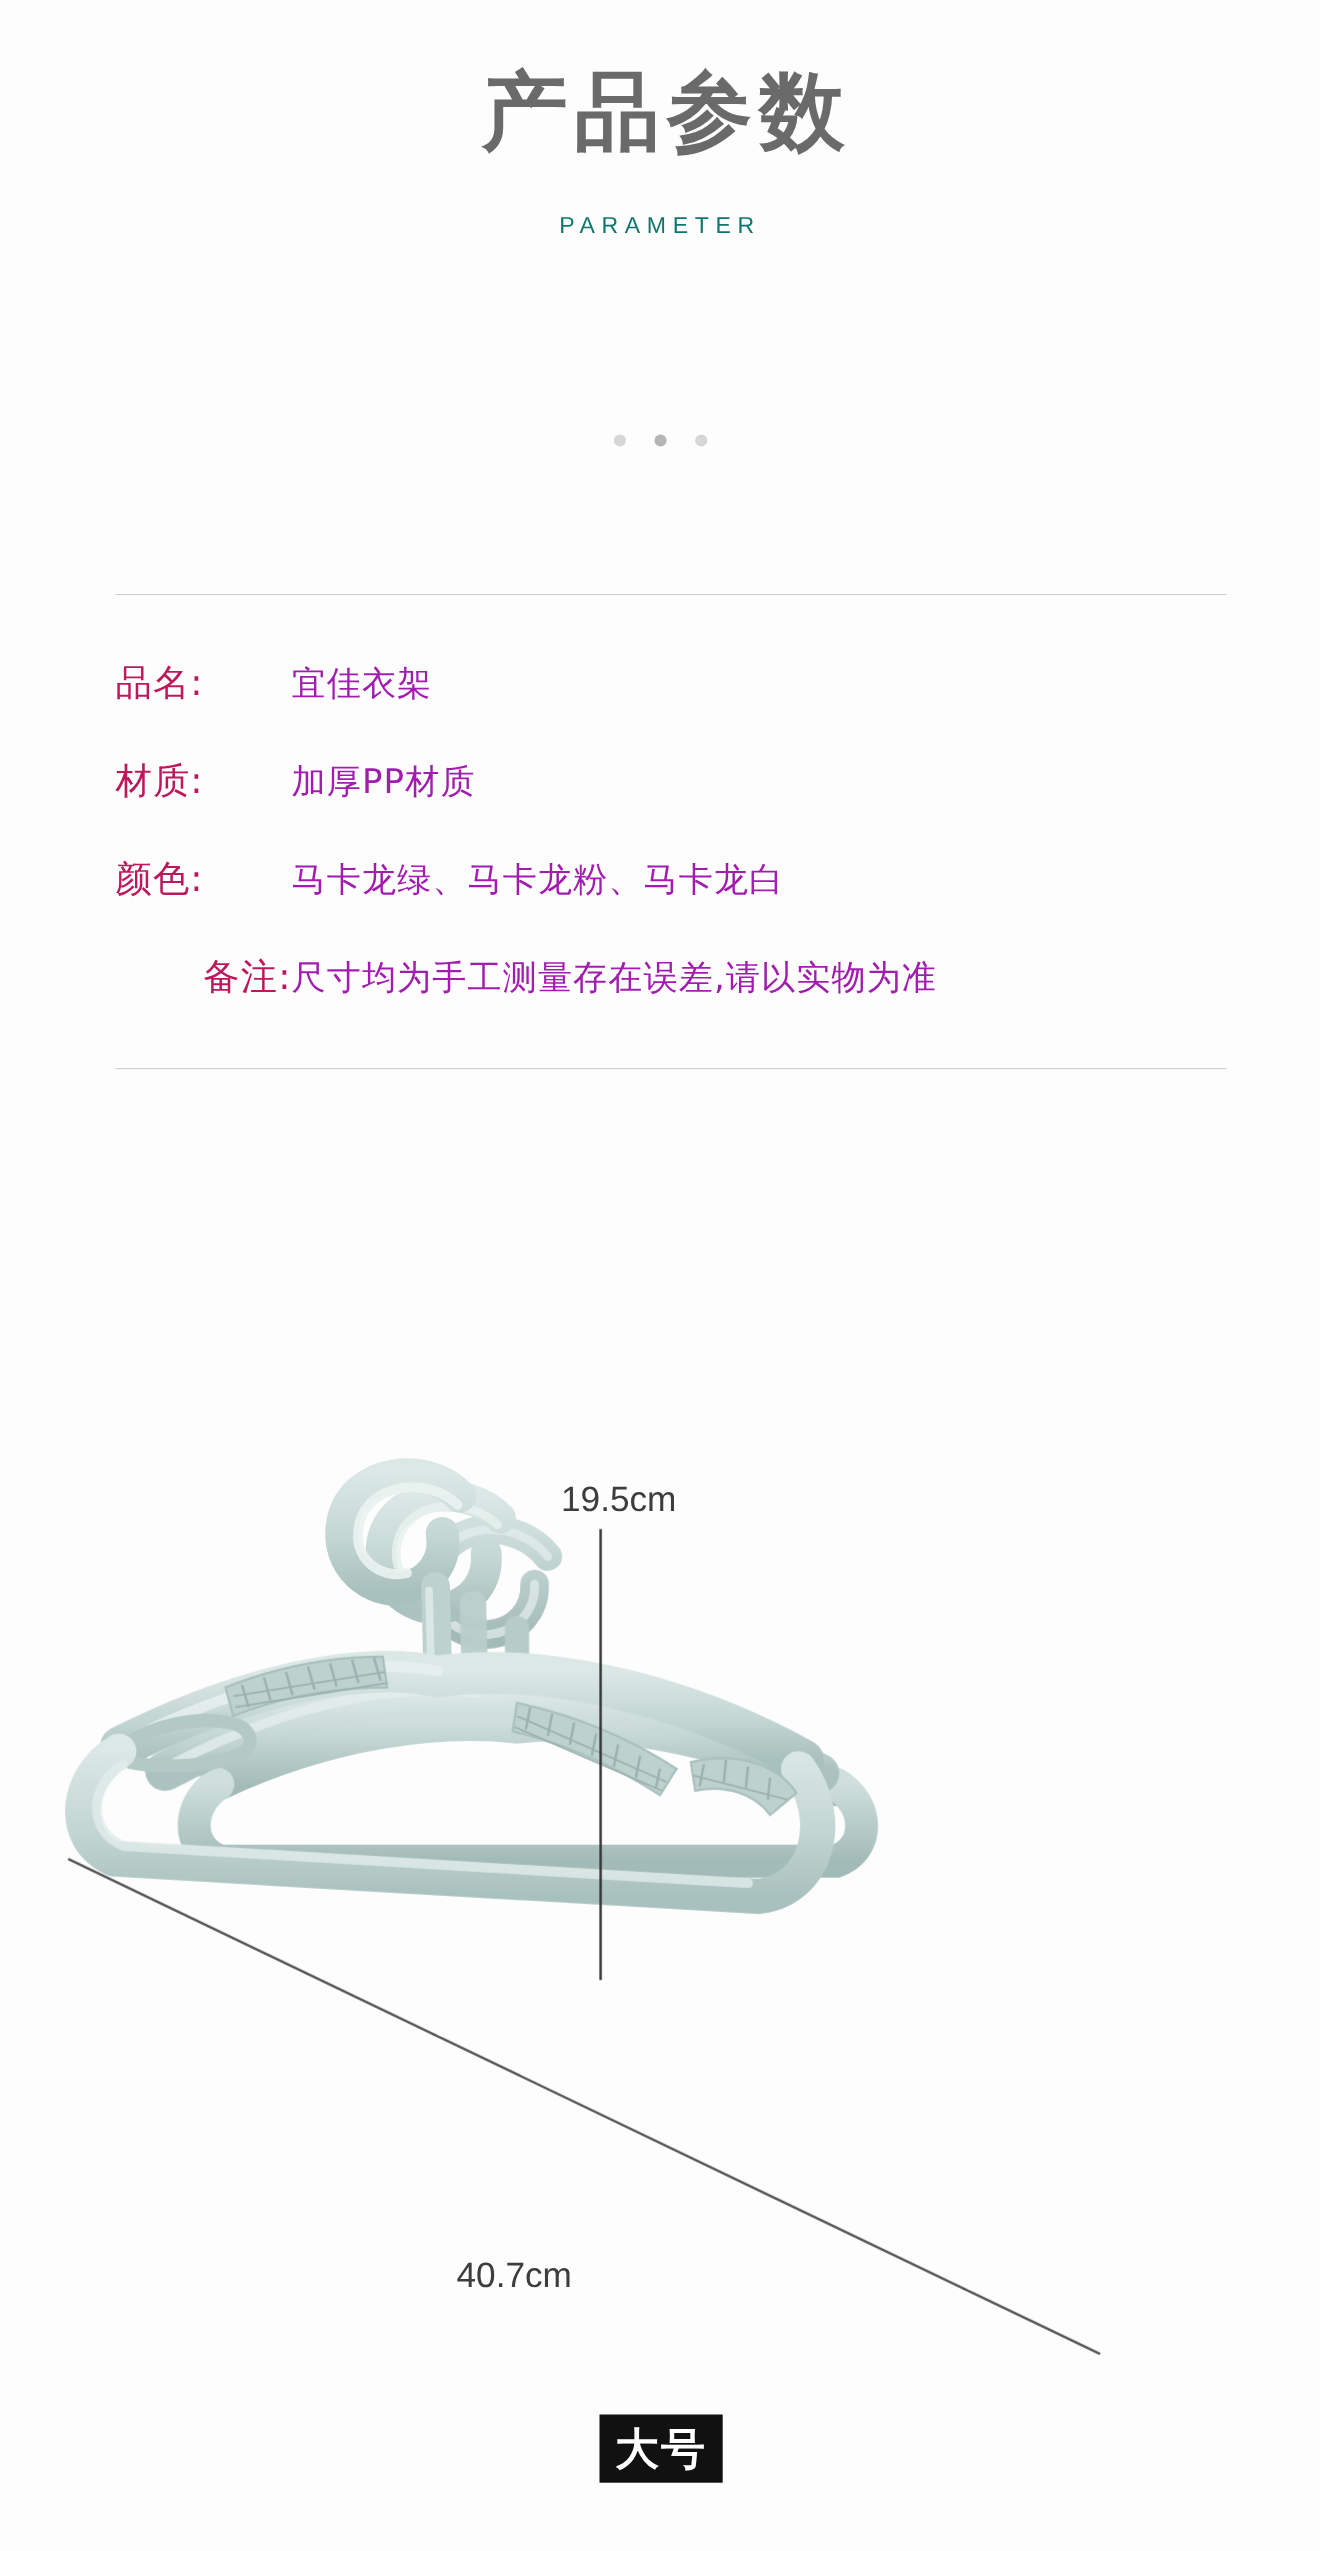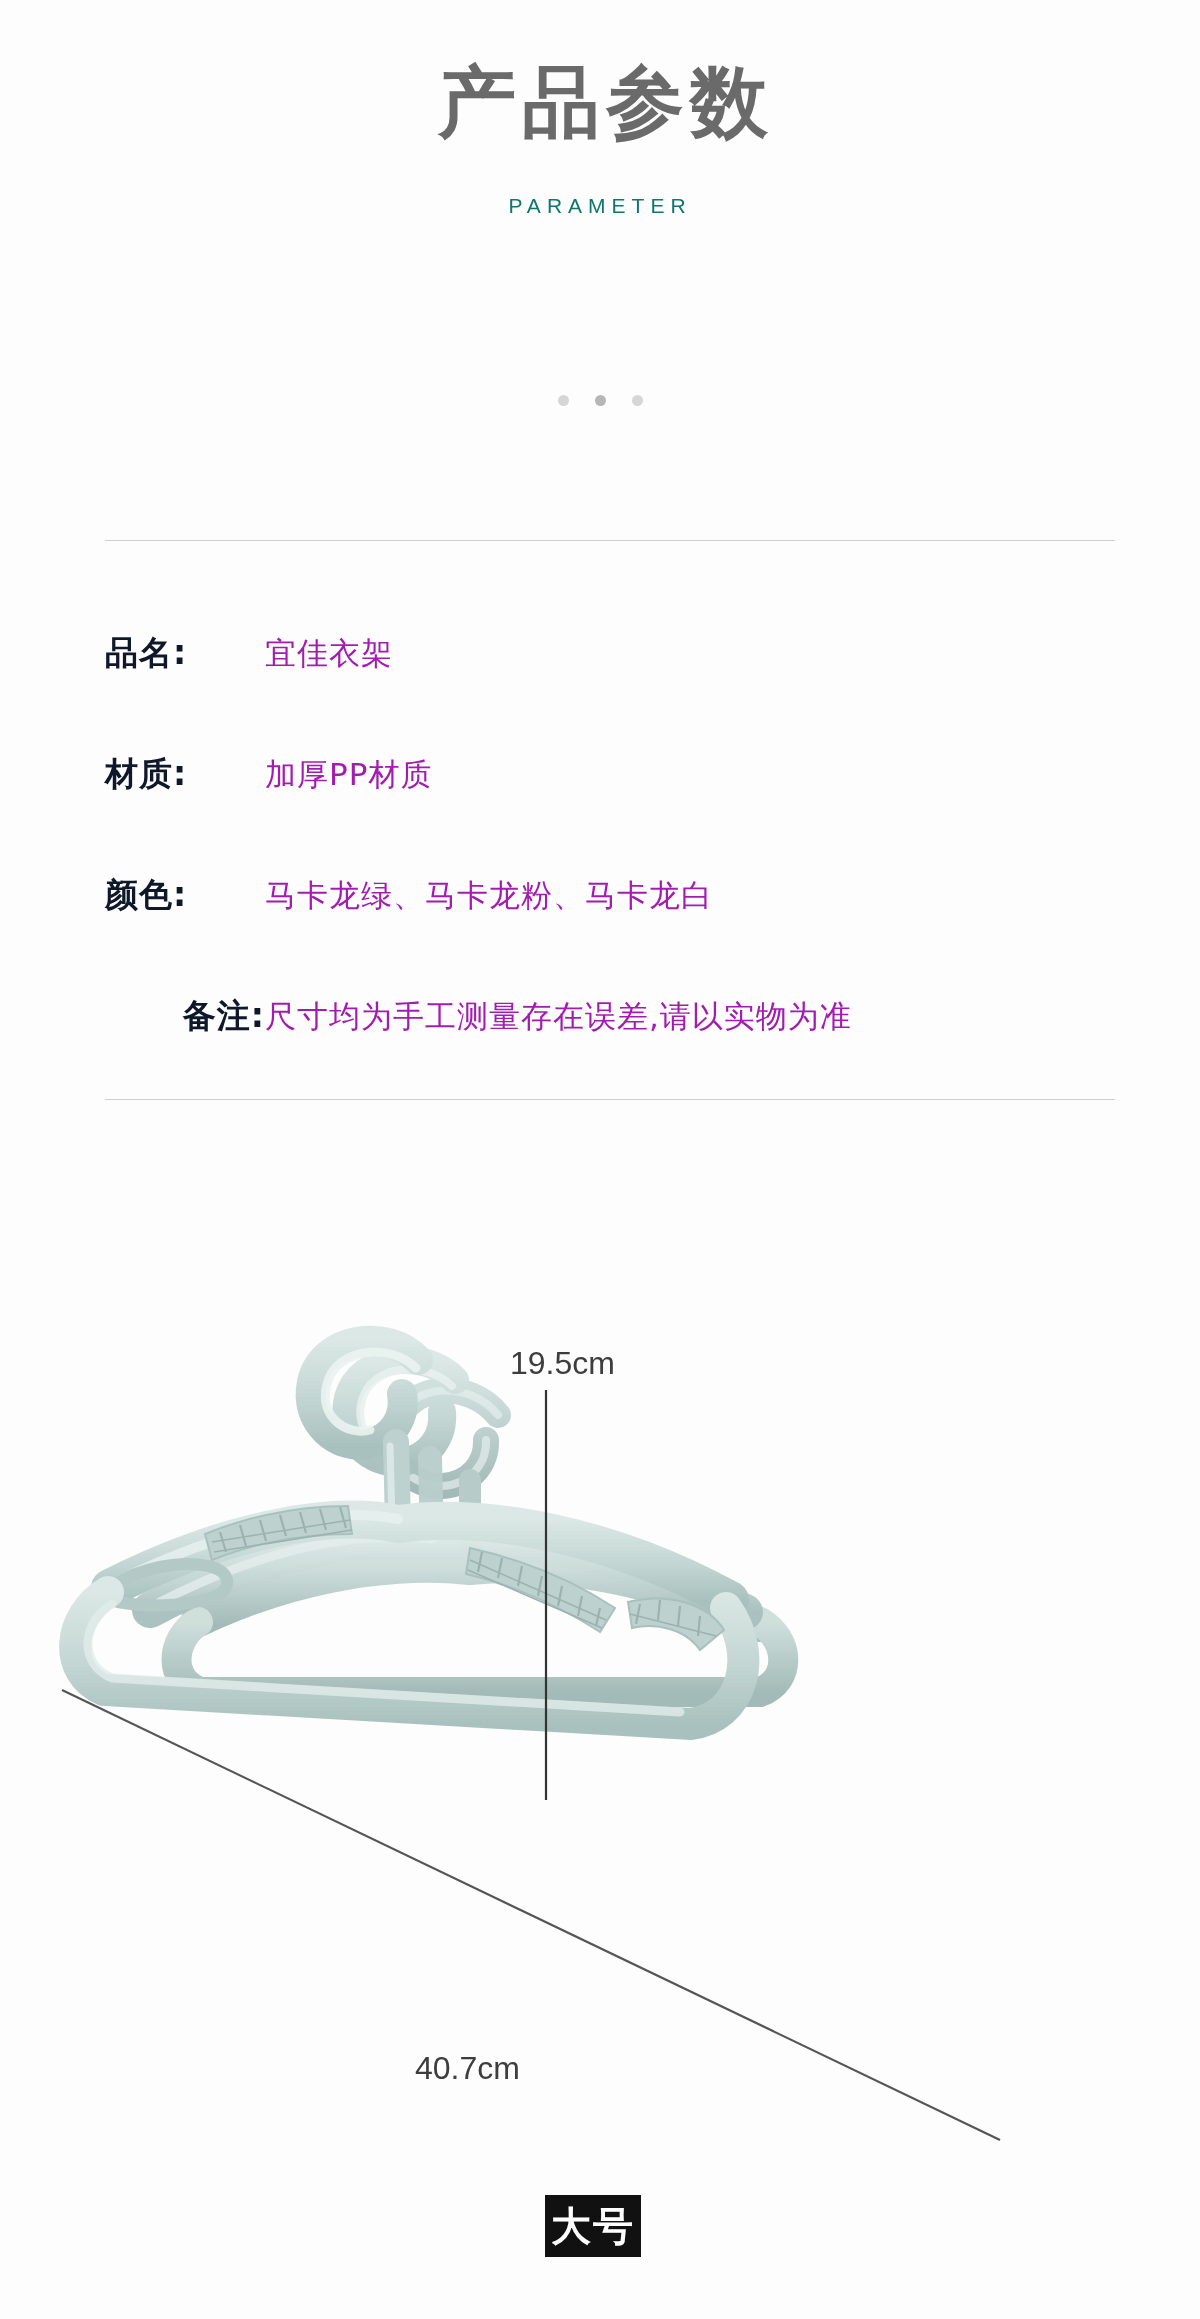--- a/index.html
+++ b/index.html
@@ -87,25 +87,24 @@
     margin-bottom: 44px;
   }
   .spec-row:last-child {
     margin-bottom: 0;
     text-align: right;
   }
   .spec-label {
     width: 160px;
     flex: 0 0 160px;
     font-size: 33px;
-    font-weight: bold;
-    color: #0f172a;
+    font-weight: normal;
+    color: #be185d;
     font-family: "DejaVu Sans", sans-serif;
     letter-spacing: 1px;
-    margin-top: 32px;
   }
   .spec-value {
     font-size: 31px;
     color: #a21caf;
     font-family: "DejaVu Sans", sans-serif;
     letter-spacing: 1px;
   }
 
   
   .product-area {
@@ -136,21 +135,21 @@
   .hanger-svg {
     position: absolute;
     left: 0;
     top: 0;
   }
 
   .size-badge {
     position: absolute;
     left: 545px;
     top: 2195px;
-    width: 96px;
+    width: 112px;
     height: 62px;
     background: #111111;
     color: #ffffff;
     font-size: 40px;
     font-weight: bold;
     font-family: "DejaVu Sans", sans-serif;
     display: flex;
     align-items: center;
     justify-content: center;
     letter-spacing: 2px;

